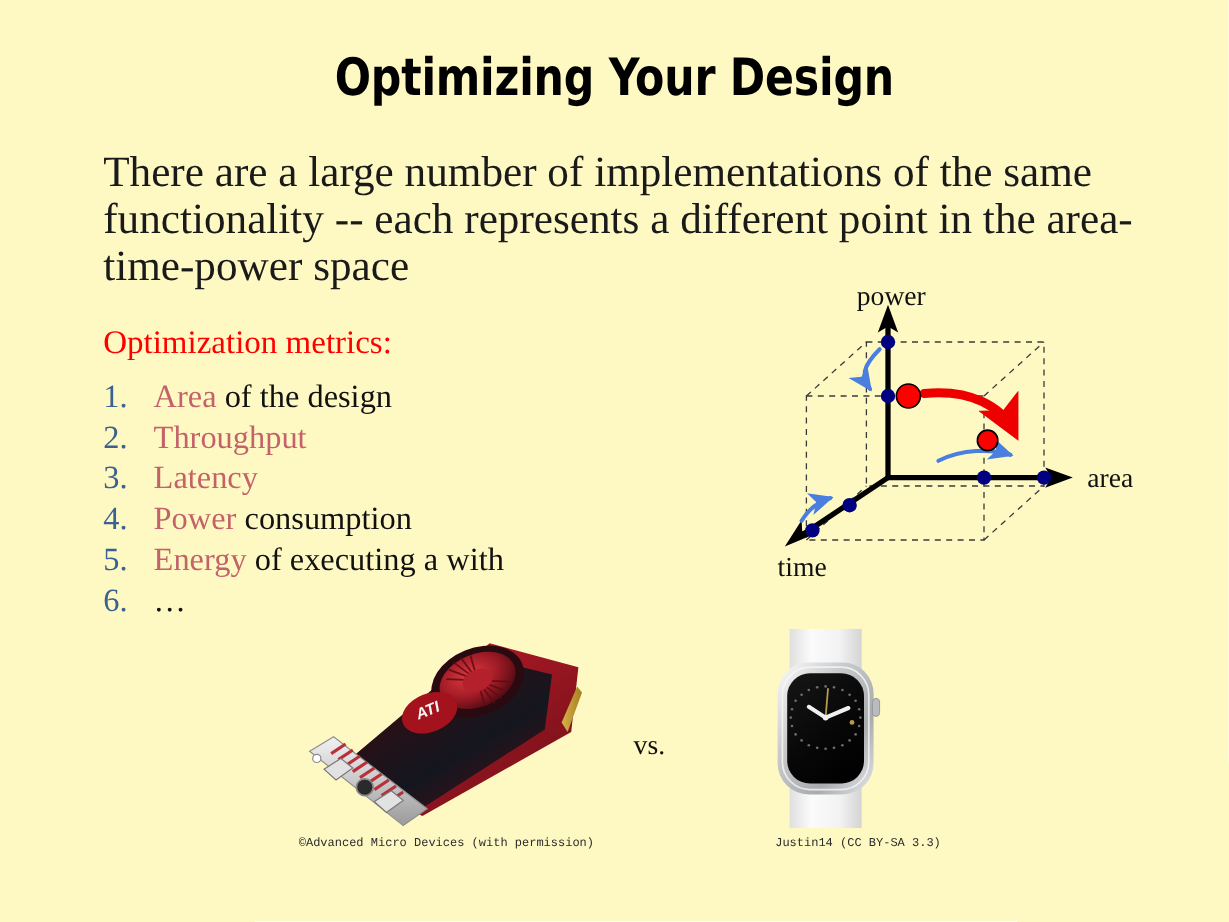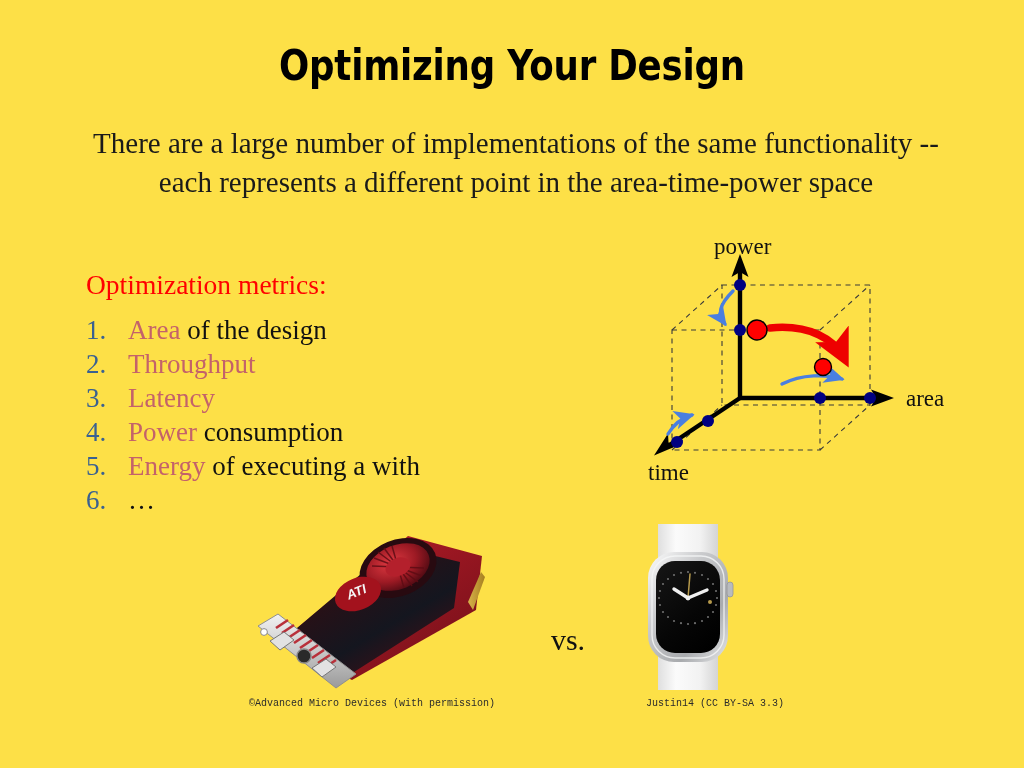--- a/index.html
+++ b/index.html
@@ -9,21 +9,21 @@
     background: #ffffff;
   }
   body {
     font-family: "Liberation Serif", "DejaVu Serif", serif;
     color: #000000;
   }
   #slide {
     position: relative;
     width: 1024px;
     height: 768px;
-    background: #fde047;
+    background: #fef9c3;
     overflow: hidden;
   }
 
   
   #slide-title {
     position: absolute;
     left: 0;
     top: 40px;
     width: 1024px;
     text-align: center;
@@ -35,24 +35,23 @@
     transform: scaleX(0.92);
     transform-origin: center center;
   }
 
   
   #intro-text {
     position: absolute;
     left: 86px;
     top: 124px;
     width: 860px;
-    font-size: 29px;
+    font-size: 36px;
     line-height: 39px;
     color: #1a1a1a;
-    text-align: center;
   }
 
   
   #metrics-heading {
     position: absolute;
     left: 86px;
     top: 268px;
     font-size: 27.5px;
     color: #ff0000;
     line-height: 34px;
@@ -117,24 +116,22 @@
     left: 622px;
     top: 524px;
     width: 128px;
     height: 166px;
   }
   #vs-label {
     position: absolute;
     left: 528px;
     top: 608px;
     width: 80px;
-    text-align: center;
-    font-size: 30px;
+    font-size: 23px;
     color: #111111;
-    margin-top: 15px;
   }
   .credit {
     position: absolute;
     font-family: Liberation Mono, monospace;
     font-size: 10px;
     font-weight: 300;
     color: #2b2b2b;
     white-space: nowrap;
   }
   #gpu-credit {

